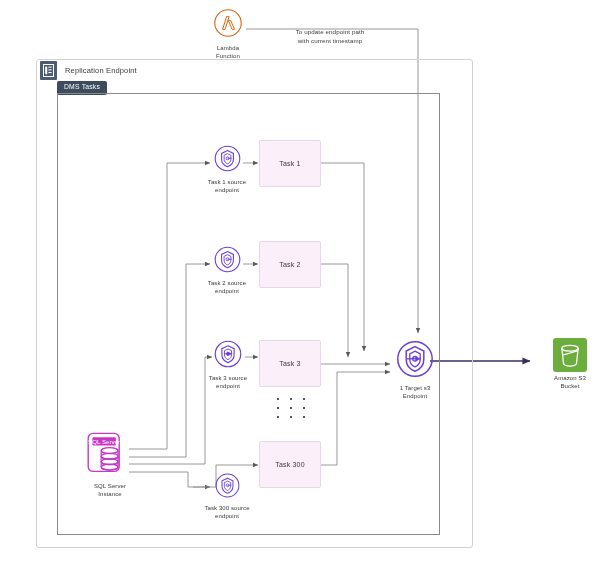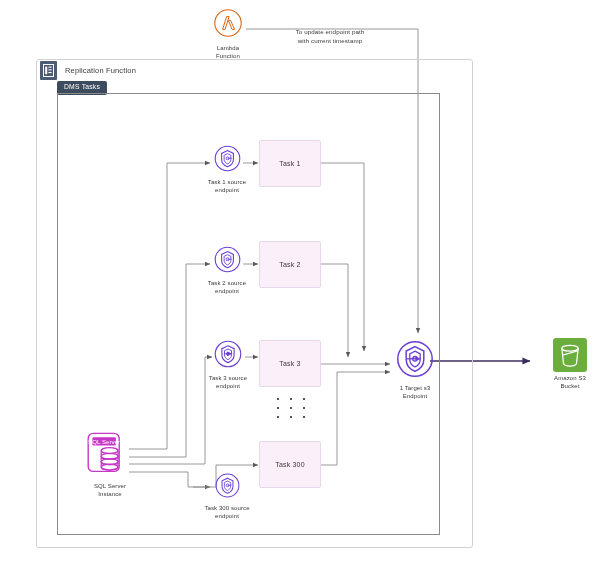--- a/index.html
+++ b/index.html
@@ -207,21 +207,21 @@
   <div class="grp-head" style="left:40px; top:61px;">
     <span class="grp-icon">
       <svg width="11" height="13" viewBox="0 0 11 13">
         <rect x="0.5" y="0.5" width="10" height="12" fill="none" stroke="#ffffff" stroke-width="1"></rect>
         <rect x="2.2" y="2.6" width="2" height="7.6" fill="#ffffff"></rect>
         <rect x="5.4" y="2.6" width="3.2" height="1.1" fill="#ffffff"></rect>
         <rect x="5.4" y="5.3" width="3.2" height="1.1" fill="#ffffff"></rect>
         <rect x="5.4" y="8.0" width="3.2" height="1.1" fill="#ffffff"></rect>
       </svg>
     </span>
-    <span class="grp-label">Replication Function</span>
+    <span class="grp-label">Replication Endpoint</span>
   </div>
 
   <div class="badge" style="left:57px; top:81px;">DMS Tasks</div>
 
   <div class="box-inner" style="left:57px; top:93px; width:383px; height:442px;"></div>
 
   <div class="node" style="left:190px; top:8px;">
     <span>
       <svg width="30" height="30" viewBox="0 0 30 30">
         <circle cx="15" cy="15" r="13.2" fill="none" stroke="#D86613" stroke-width="1.1"></circle>

